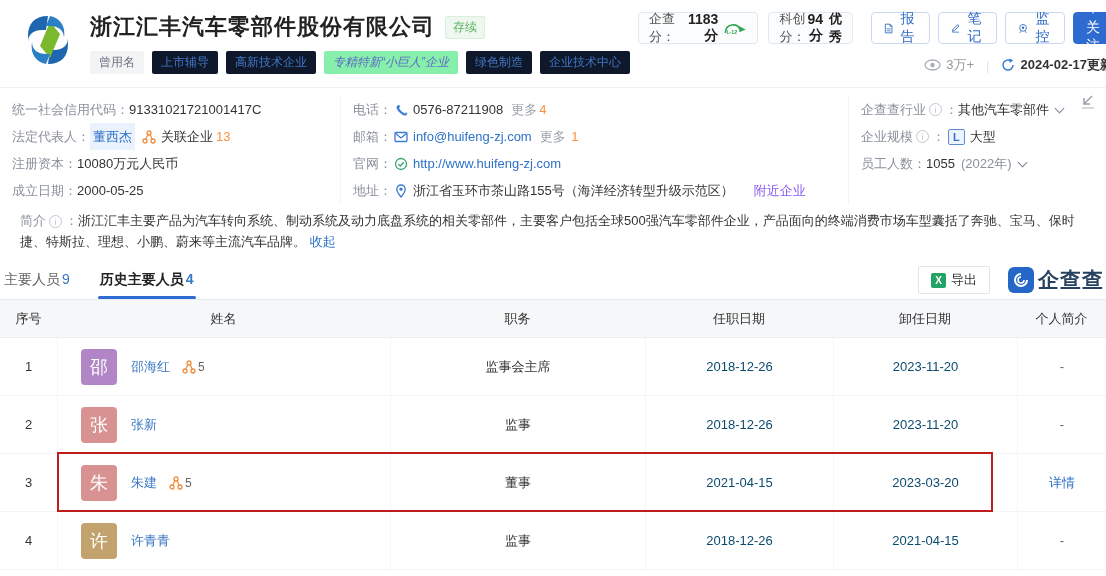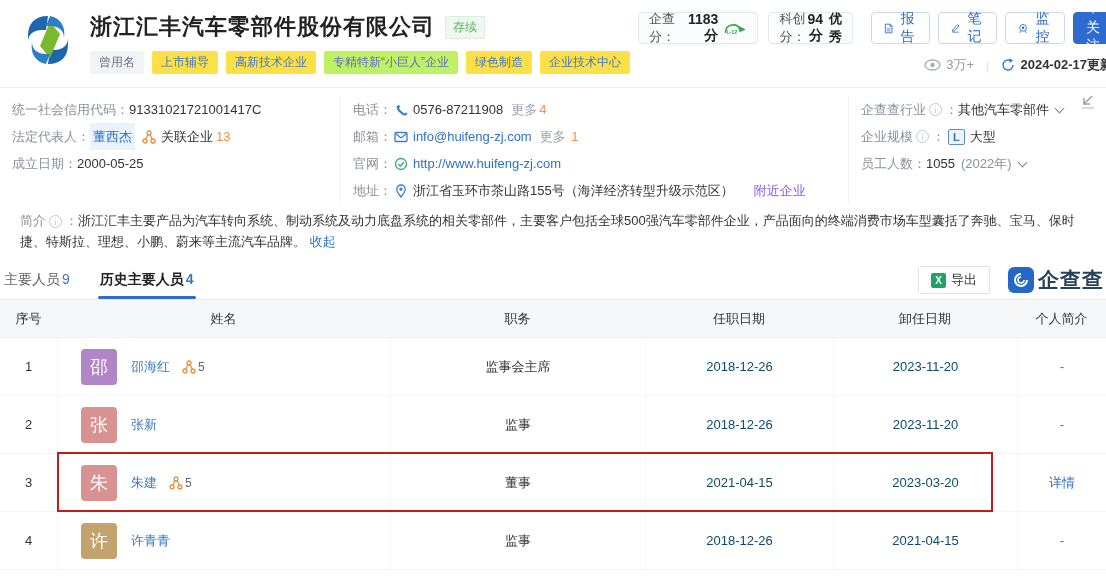--- a/index.html
+++ b/index.html
@@ -10,23 +10,23 @@
   .header { display:flex; justify-content:space-between; padding:12px 16px 10px 20px;
     border-bottom:1px solid #eef0f3; height:88px; }
   .header-left { display:flex; }
   .logo { width:56px; height:56px; margin-right:14px; flex:0 0 auto; }
   .title-row { display:flex; align-items:center; }
   .company-name { font-size:22px; font-weight:bold; color:#222; letter-spacing:1px; }
   .status-badge { margin-left:10px; font-size:12px; color:#58b15c; background:#eef8f0;
     border:1px solid #d9efdc; padding:2px 7px; border-radius:2px; }
   .tag-row { margin-top:9px; display:flex; }
   .tag { font-size:12px; padding:3px 9px; border-radius:2px; margin-right:8px;
-    background:#fde047; color:#4277c4; white-space:nowrap; }
+    background:#0f172a; color:#4277c4; white-space:nowrap; }
   .tag.gray { background:#f2f3f5; color:#6b7280; }
-  .tag.purple { background:#bef264; color:#5f68c5; }
+  .tag.purple { background:#86efac; color:#5f68c5;font-style:italic; }
 
   .header-right { display:flex; flex-direction:column; align-items:flex-end; }
   .score-row { display:flex; align-items:center; }
   .score-pill { display:flex; align-items:center; border:1px solid #e2e8f2; background:#fbfcfe;
     border-radius:4px; height:32px; padding:0 10px; margin-right:10px; font-size:13px; color:#555; }
   .score-pill b { color:#222; font-size:14px; margin:0 4px 0 2px;text-align:right; }
   .score-grade { font-weight:bold; color:#222; margin-left:2px; }
   .hbtn { display:flex; align-items:center; height:32px; padding:0 12px; margin-left:8px;
     border:1px solid #c9d8f1; border-radius:4px; background:#fff; color:#2f6bc4;
     font-size:14px; cursor:pointer; }
@@ -203,20 +203,24 @@
       <svg class="icon14" style="margin-left:7px" viewBox="0 0 14 14">
         <circle cx="7" cy="3" r="2" fill="none" stroke="#f08c3a" stroke-width="1.3"></circle>
         <circle cx="3" cy="11" r="2" fill="none" stroke="#f08c3a" stroke-width="1.3"></circle>
         <circle cx="11" cy="11" r="2" fill="none" stroke="#f08c3a" stroke-width="1.3"></circle>
         <path d="M6 4.5 L3.7 9.2 M8 4.5 L10.3 9.2" stroke="#f08c3a" stroke-width="1.2"></path>
       </svg>
       <span class="ival">关联企业</span>
       <span class="orange" style="margin-left:3px">13</span>
     </div>
     <div class="irow">
+      <span class="ilabel">注册资本：</span>
+      <span class="ival">10080万元人民币</span>
+    </div>
+    <div class="irow">
       <span class="ilabel">成立日期：</span>
       <span class="ival">2000-05-25</span>
     </div>
   </div>
 
   <div class="info-col col2">
     <div class="irow">
       <span class="ilabel">电话：</span>
       <svg class="icon14" viewBox="0 0 14 14">
         <path d="M11.6 10.2c-.6.6-2.3-.1-3.8-1.6S4.6 5.3 5.2 4.7l1.1-1.1L4.4 1.7 2.9 3.2c-1 1 .4 4 2.8 6.3s5.3 3.8 6.3 2.8l1.5-1.5-1.9-1.8z" fill="#3a7bd5"></path>

